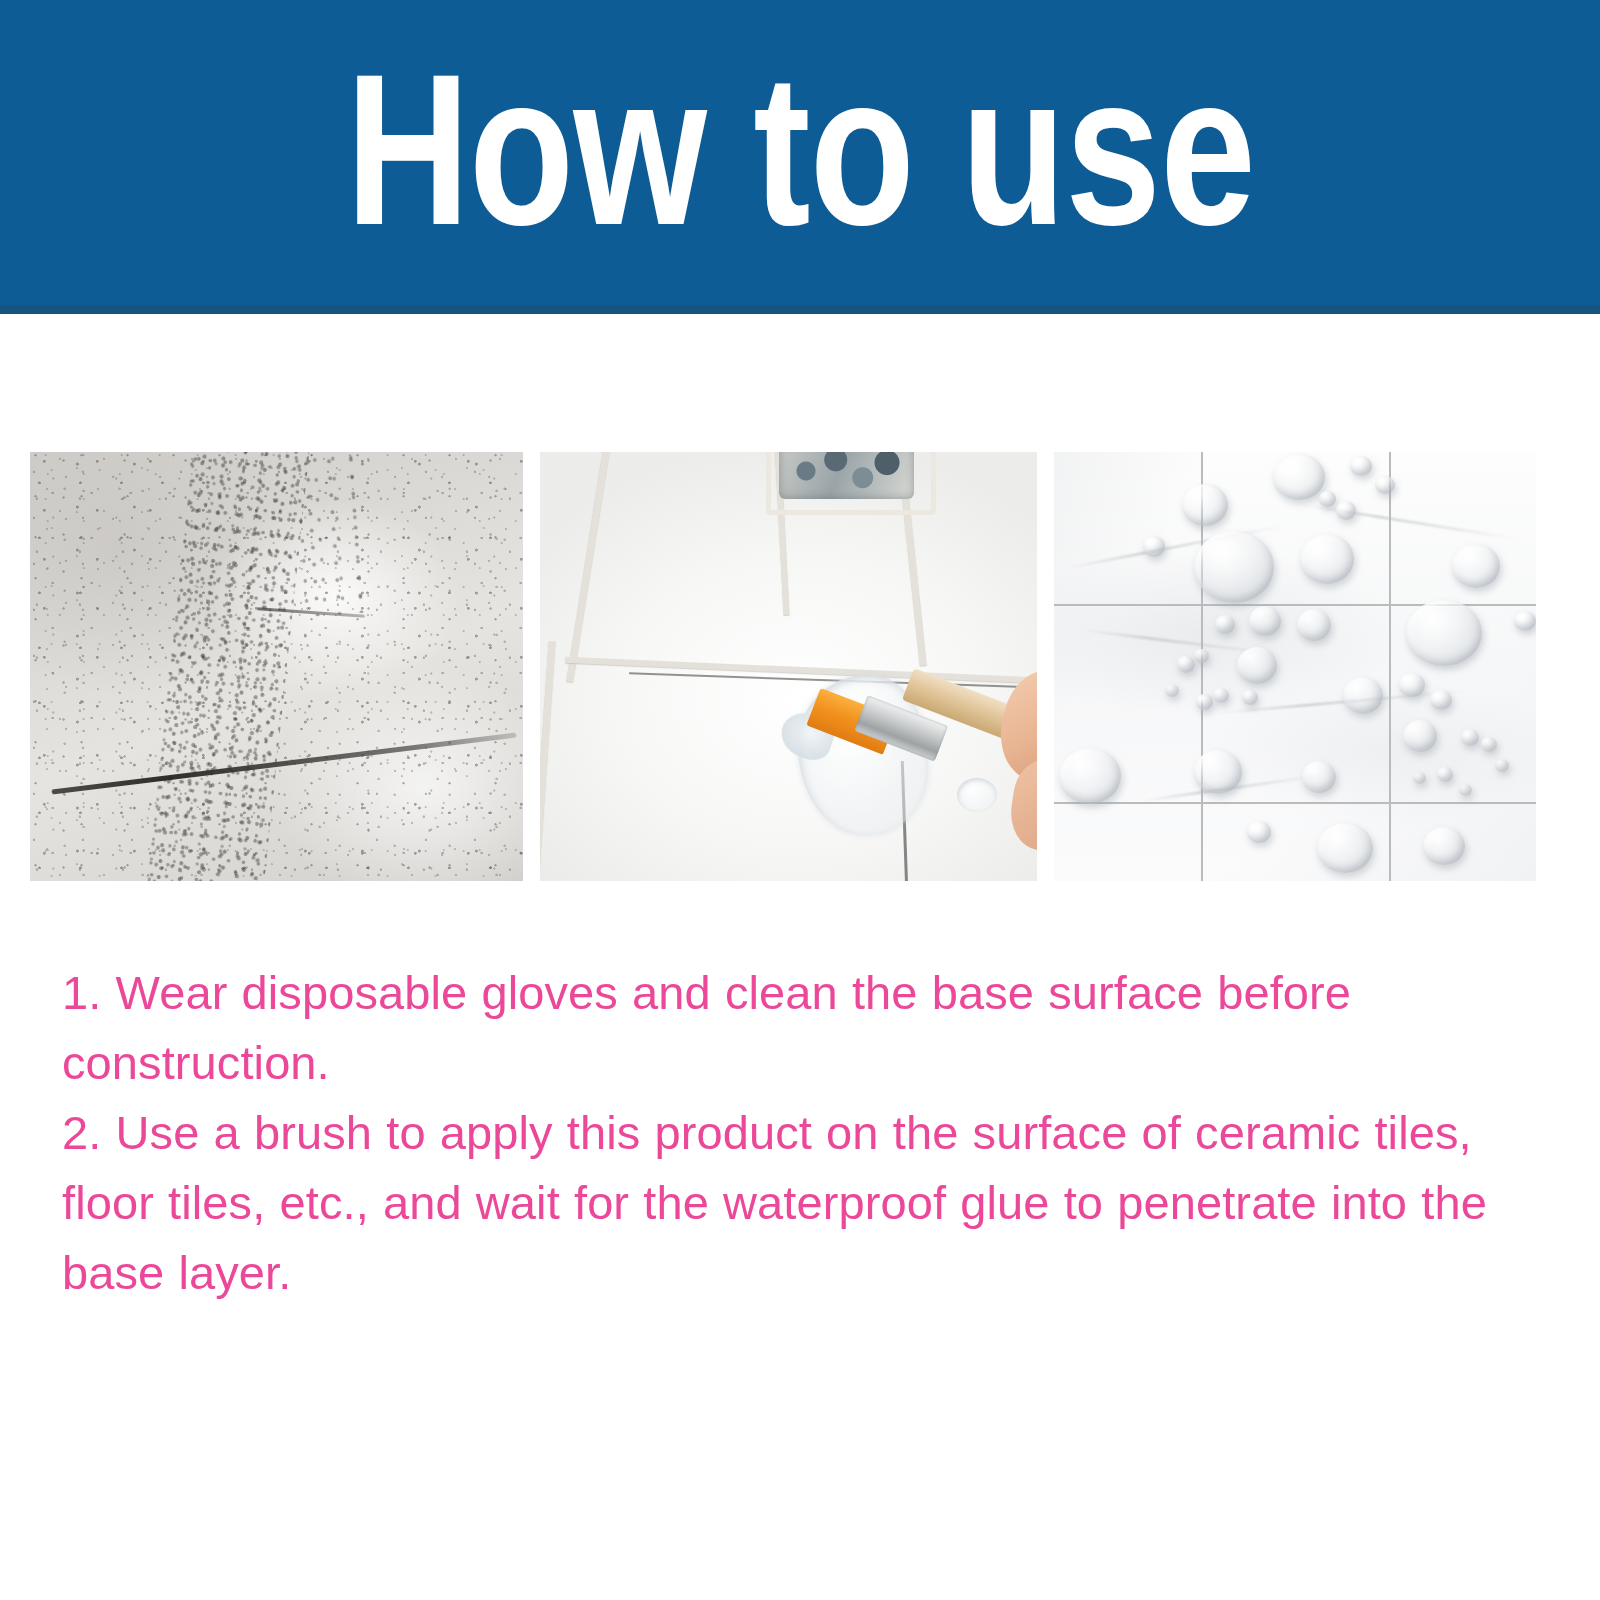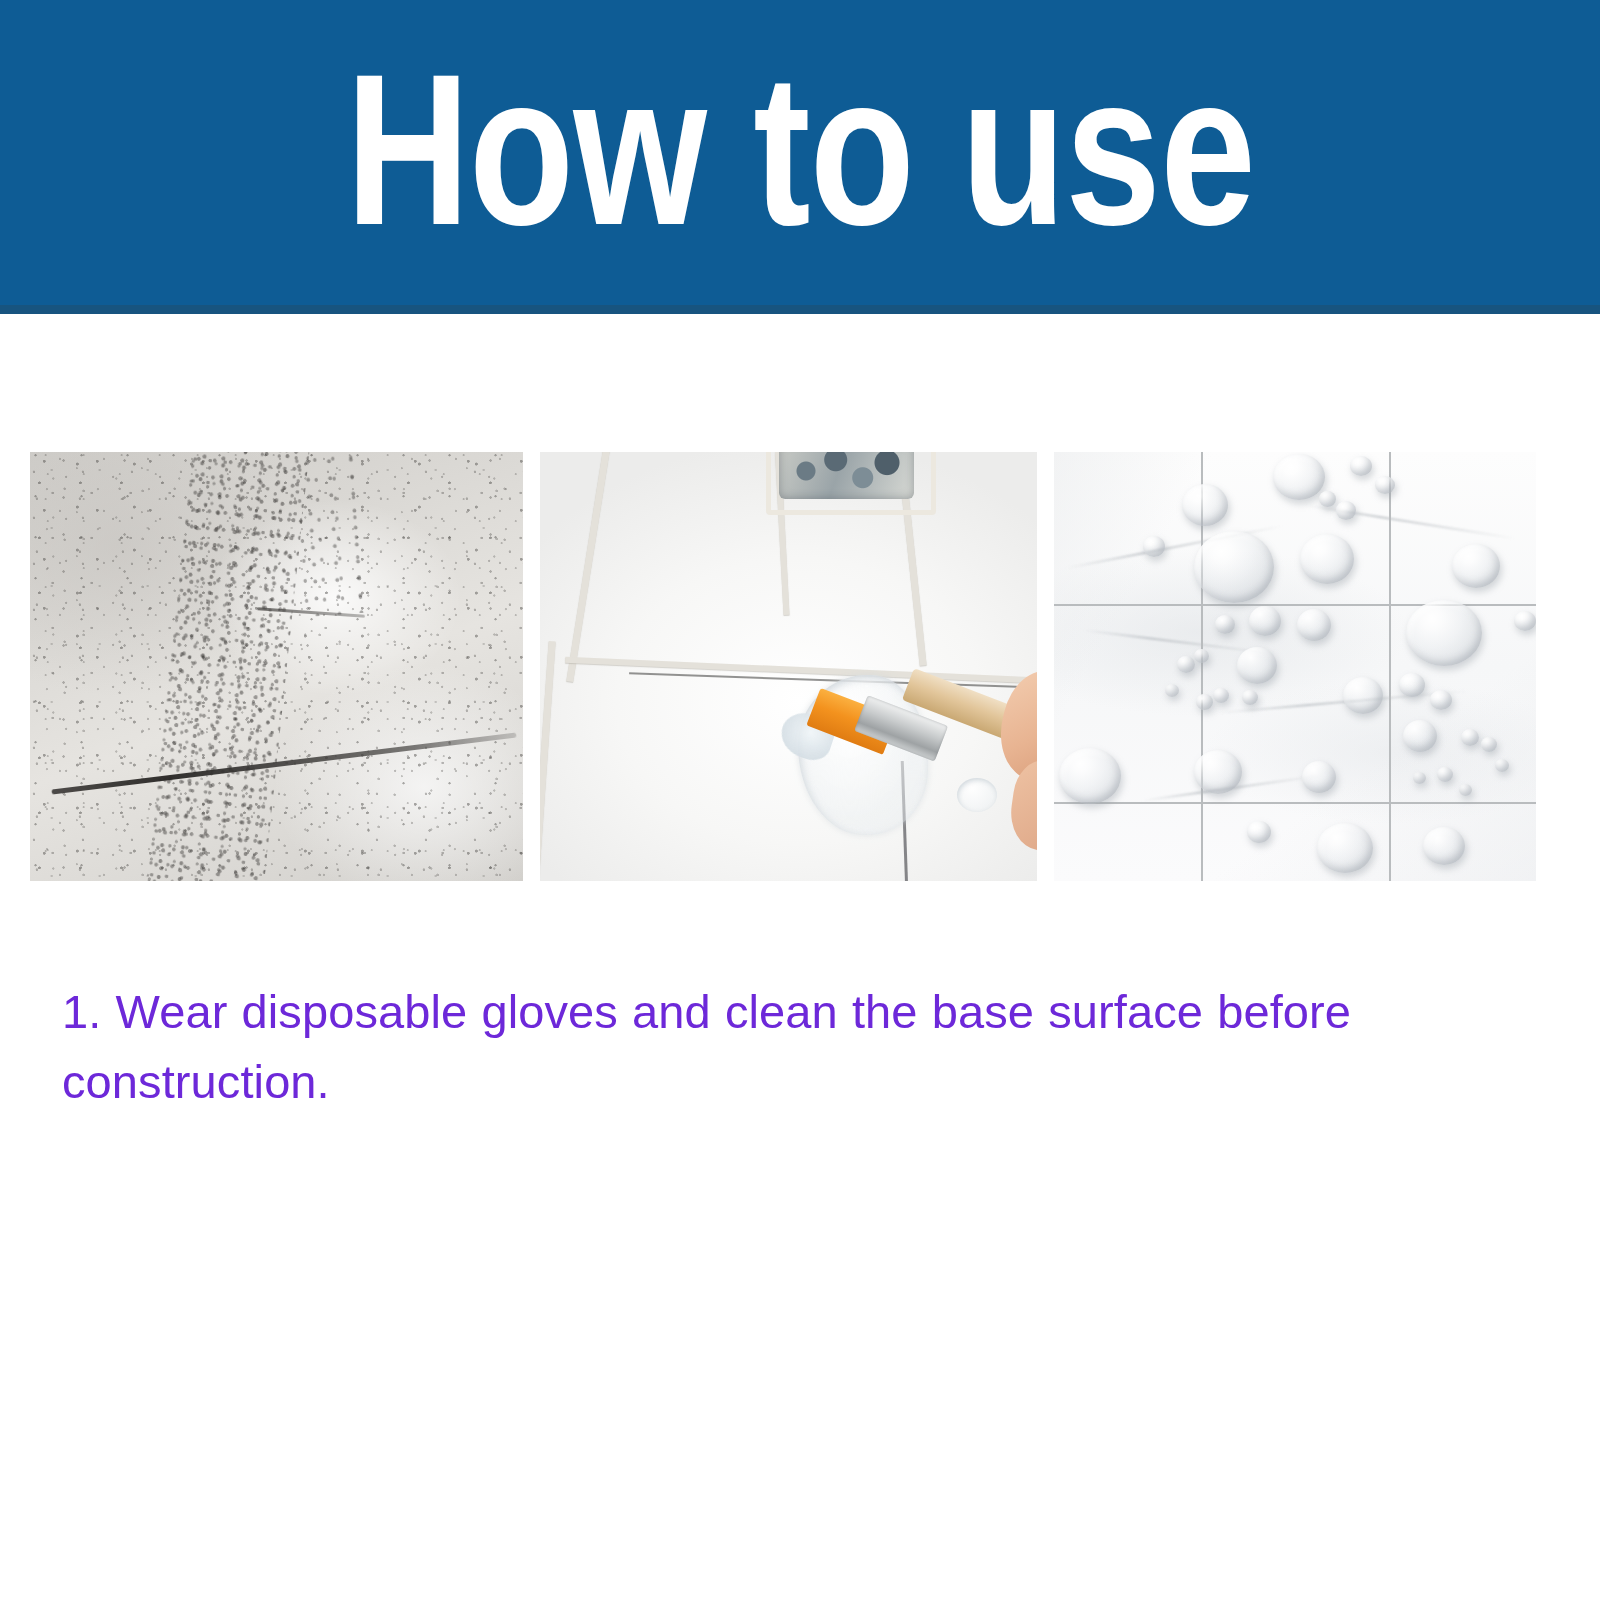--- a/index.html
+++ b/index.html
@@ -346,27 +346,26 @@
       inset 3px 4px 7px rgba(255,255,255,0.9),
       2px 4px 7px rgba(150,158,166,0.40);
   }
 
   
   .instructions {
     position: absolute;
     left: 62px;
     top: 958px;
     width: 1480px;
-    color: #6d28d9;
+    color: #ec4899;
     font-family: "Liberation Sans Narrow", "Liberation Sans", sans-serif;
     font-size: 47px;
     line-height: 70px;
     letter-spacing: 0.1px;
     word-spacing: 1px;
-    margin-top: 19px;
   }
   .instruction-step {
     margin: 0;
     padding: 0;
   }
 </style>
 </head>
 <body>
 
 <div class="header-banner">
@@ -456,13 +455,14 @@
     <div class="bead" style="left:29%;top:69.5%;width:48px;height:44px;"></div>
     <div class="bead" style="left:51.5%;top:72%;width:34px;height:32px;"></div>
     <div class="bead" style="left:40%;top:86%;width:24px;height:22px;"></div>
     <div class="bead" style="left:54.5%;top:86.5%;width:56px;height:50px;"></div>
     <div class="bead" style="left:76.5%;top:87.5%;width:42px;height:38px;"></div>
   </div>
 </div>
 
 <div class="instructions">
   <p class="instruction-step">1. Wear disposable gloves and clean the base surface before construction.</p>
+  <p class="instruction-step">2. Use a brush to apply this product on the surface of ceramic tiles, floor tiles, etc., and wait for the waterproof glue to penetrate into the base layer.</p>
 </div>
 
 </body></html>

